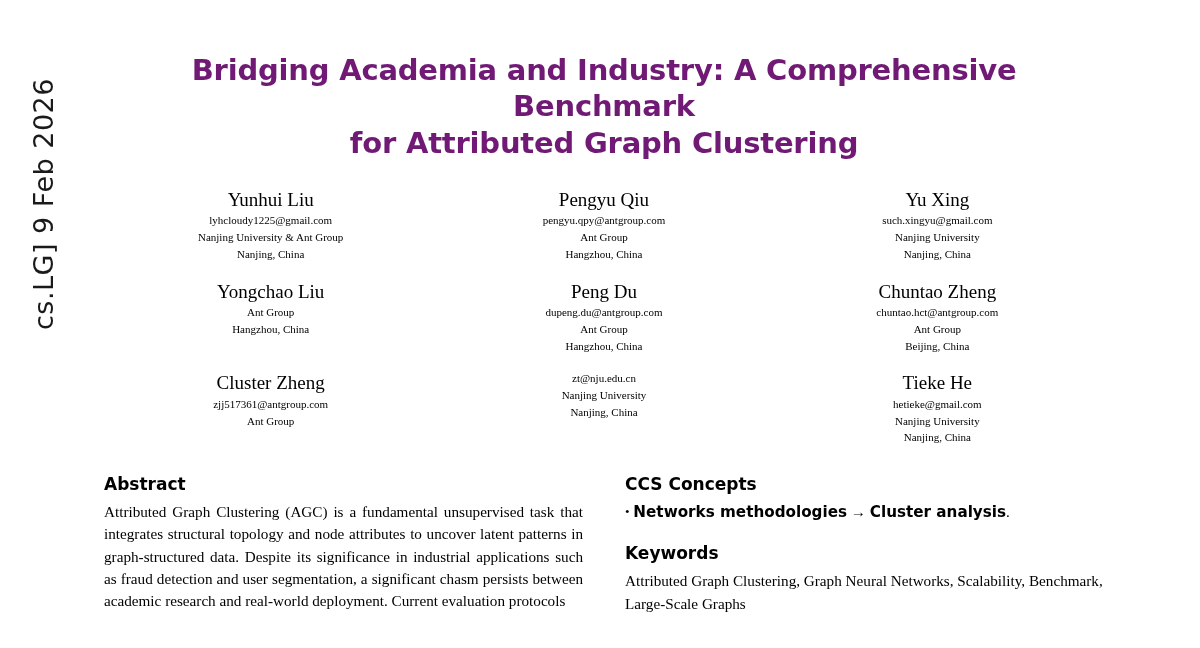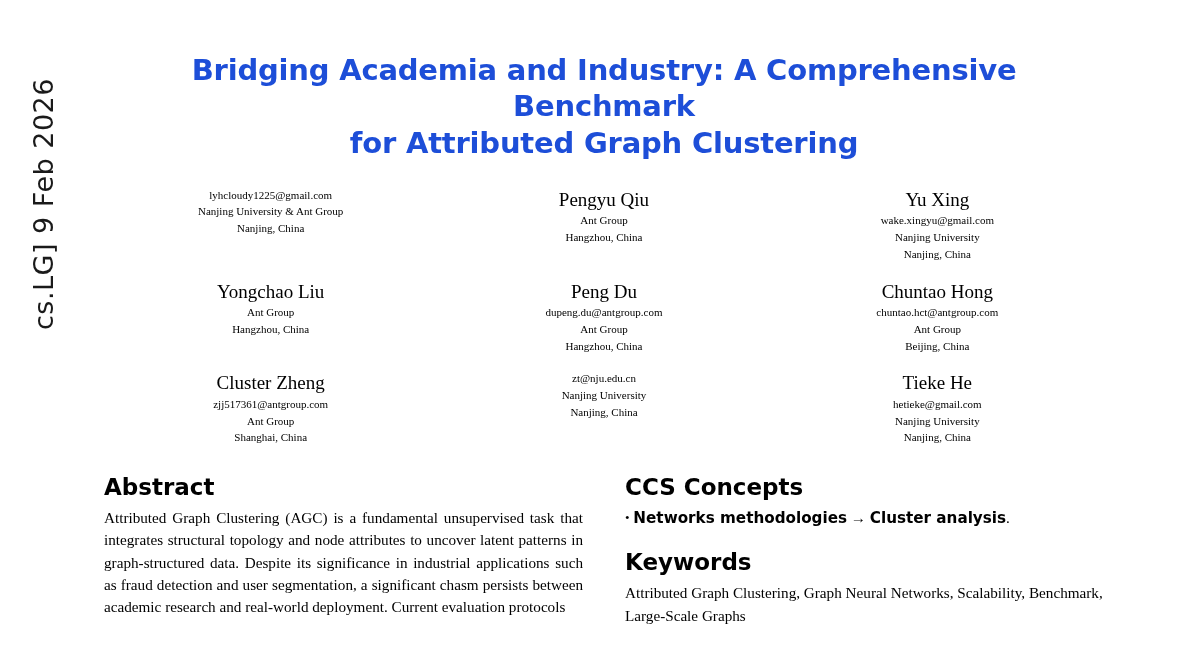--- a/index.html
+++ b/index.html
@@ -44,21 +44,21 @@
   }
 
   .title {
     text-align: center;
     font-family: "DejaVu Sans", sans-serif;
     font-weight: bold;
     font-size: 29px;
     line-height: 1.25;
     letter-spacing: -0.2px;
     margin-top: 52px;
-    color: #1d4ed8;
+    color: #701a75;
   }
   .title .line2 { display: block; }
 
   .authors {
     margin-top: 26px;
   }
   .author-row {
     display: flex;
     width: 100%;
   }
@@ -82,21 +82,21 @@
     display: flex;
     margin-top: 12px;
     gap: 42px;
   }
   .col {
     flex: 1 1 0;
   }
   .sec-head {
     font-family: "DejaVu Sans", sans-serif;
     font-weight: bold;
-    font-size: 23px;
+    font-size: 17px;
     margin: 0 0 7px 0;
   }
   .sec-head.spaced { margin-top: 19px; }
   .body-text {
     font-size: 15.2px;
     line-height: 1.46;
     text-align: justify;
     margin: 0;
   }
   .ccs-line {
@@ -126,63 +126,64 @@
 
     <div class="title">
       <span>Bridging Academia and Industry: A Comprehensive Benchmark</span>
       <span class="line2">for Attributed Graph Clustering</span>
     </div>
 
     <div class="authors">
 
       <div class="author-row">
         <div class="author">
+          <div class="name">Yunhui Liu</div>
           <div class="email">lyhcloudy1225@gmail.com</div>
           <div class="affil">Nanjing University &amp; Ant Group</div>
           <div class="city">Nanjing, China</div>
         </div>
         <div class="author">
           <div class="name">Pengyu Qiu</div>
+          <div class="email">pengyu.qpy@antgroup.com</div>
           <div class="affil">Ant Group</div>
           <div class="city">Hangzhou, China</div>
         </div>
         <div class="author">
           <div class="name">Yu Xing</div>
-          <div class="email">wake.xingyu@gmail.com</div>
+          <div class="email">such.xingyu@gmail.com</div>
           <div class="affil">Nanjing University</div>
           <div class="city">Nanjing, China</div>
         </div>
       </div>
 
       <div class="author-row">
         <div class="author">
           <div class="name">Yongchao Liu</div>
           <div class="affil">Ant Group</div>
           <div class="city">Hangzhou, China</div>
         </div>
         <div class="author">
           <div class="name">Peng Du</div>
           <div class="email">dupeng.du@antgroup.com</div>
           <div class="affil">Ant Group</div>
           <div class="city">Hangzhou, China</div>
         </div>
         <div class="author">
-          <div class="name">Chuntao Hong</div>
+          <div class="name">Chuntao Zheng</div>
           <div class="email">chuntao.hct@antgroup.com</div>
           <div class="affil">Ant Group</div>
           <div class="city">Beijing, China</div>
         </div>
       </div>
 
       <div class="author-row">
         <div class="author">
           <div class="name">Cluster Zheng</div>
           <div class="email">zjj517361@antgroup.com</div>
           <div class="affil">Ant Group</div>
-          <div class="city">Shanghai, China</div>
         </div>
         <div class="author">
           <div class="email">zt@nju.edu.cn</div>
           <div class="affil">Nanjing University</div>
           <div class="city">Nanjing, China</div>
         </div>
         <div class="author">
           <div class="name">Tieke He</div>
           <div class="email">hetieke@gmail.com</div>
           <div class="affil">Nanjing University</div>

